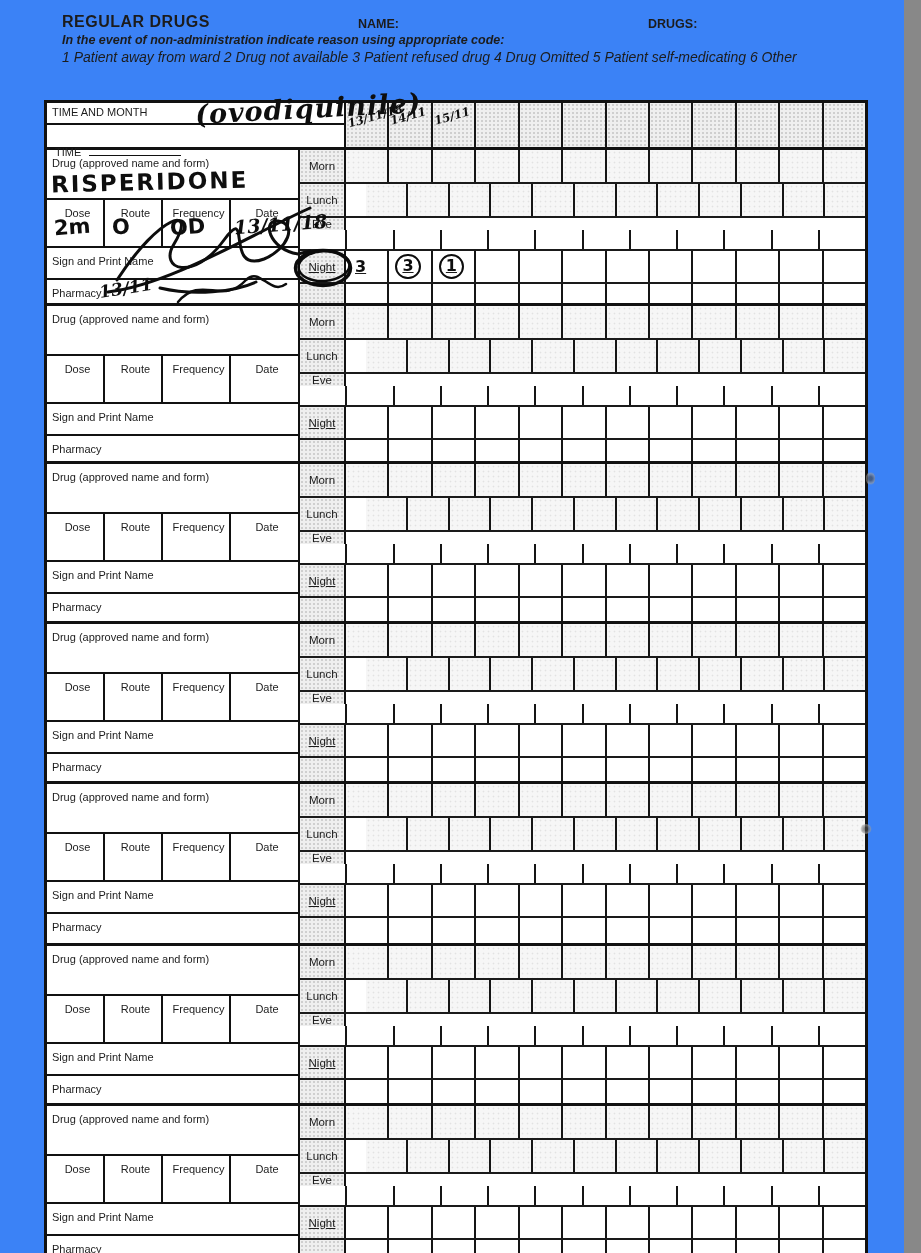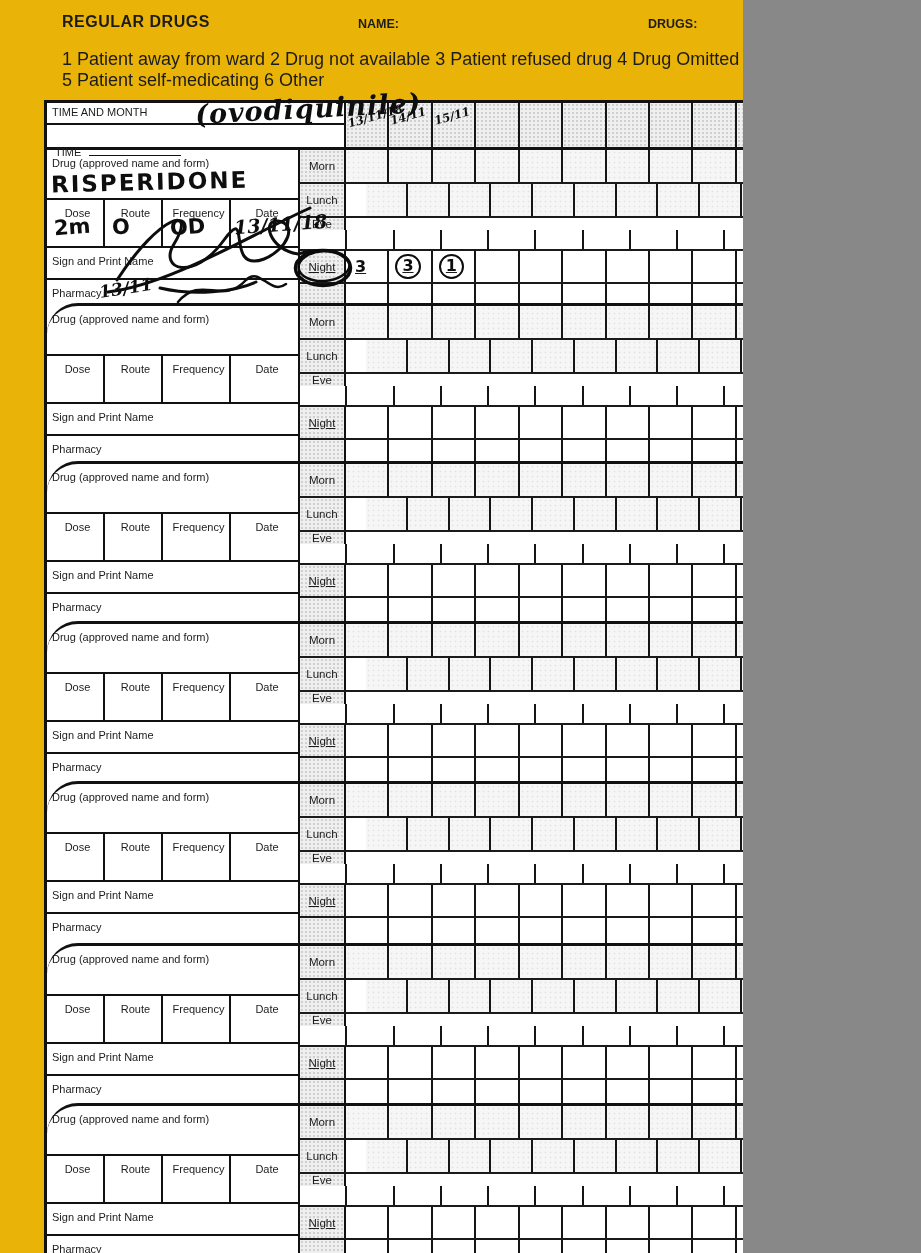--- a/index.html
+++ b/index.html
@@ -1,37 +1,37 @@
 <!DOCTYPE html>
 <html><head>
 <meta charset="utf-8">
 <style>
   html,body{margin:0;padding:0;background:#888;}
-  .page{position:relative;width:743px;height:1253px;background:#eab308;overflow:hidden;
+  .page{position:relative;width:904px;height:1253px;background:#3b82f6;overflow:hidden;
         font-family:"Liberation Sans", sans-serif;color:#1c1c1c;}
   
   .hd-title{position:absolute;left:62px;top:13px;font-size:16px;font-weight:bold;letter-spacing:.5px;}
   .hd-name{position:absolute;left:358px;top:17px;font-size:12.5px;font-weight:bold;}
   .hd-ward{position:absolute;left:648px;top:17px;font-size:12.5px;font-weight:bold;}
   .hd-instr{position:absolute;left:62px;top:33px;font-size:12.5px;font-weight:bold;font-style:italic;}
-  .hd-codes{position:absolute;left:62px;top:49px;font-size:18px;}
+  .hd-codes{position:absolute;left:62px;top:49px;font-size:14px;font-style:italic;}
   
   .chart{position:absolute;left:44px;top:100px;width:824px;border:3px solid #111;box-sizing:border-box;background:#fff;}
   .hdr{display:flex;height:47px;border-bottom:3px solid #111;box-sizing:border-box;}
   .hdr-left{width:299px;border-right:2px solid #111;box-sizing:border-box;position:relative;flex:none;}
   .dm-row{height:22px;border-bottom:2px solid #111;box-sizing:border-box;padding:3px 0 0 5px;font-size:11px;}
   .tm-row{height:20px;padding:4px 0 0 8px;font-size:11px;margin-top:16px;}
   .tm-line{display:inline-block;width:92px;border-bottom:1.5px solid #111;margin-left:8px;vertical-align:baseline;height:10px;}
   .hdr-dates{flex:1;display:flex;}
   .dcell{flex:1 0 0;border-right:2px solid #151515;box-sizing:border-box;position:relative;overflow:visible;}
   .dcell:last-child{border-right:none;}
   .stipple{background-color:#efefef;background-image:radial-gradient(circle,#cfcfcf .8px,transparent 1.1px);background-size:4px 4px;}
   .stipple-light{background-color:#f6f6f6;background-image:radial-gradient(circle,#e2e2e2 .8px,transparent 1.1px);background-size:5px 5px;}
   
-  .block{display:flex;border-top:3px solid #111;box-sizing:border-box;border-radius:31px;}
+  .block{display:flex;border-top:3px solid #111;box-sizing:border-box;}
   .block .left{width:253px;border-right:2px solid #111;box-sizing:border-box;display:flex;flex-direction:column;flex:none;}
   .cell{box-sizing:border-box;position:relative;}
   .lbl{font-size:11px;}
   .drug-cell{height:50px;border-bottom:2px solid #111;padding:3px 0 0 5px;}
   .dose-row{height:48px;border-bottom:2px solid #111;display:flex;box-sizing:border-box;text-align:center;}
   .dose-row .cell{border-right:2px solid #111;padding:3px 0 0 5px;}
   .c-dose{width:58px;}.c-route{width:58px;}.c-freq{width:68px;}.c-date{flex:1;border-right:none !important;}
   .sign-cell{height:32px;border-bottom:2px solid #111;padding:3px 0 0 5px;overflow:visible;}
   .pharm-cell{flex:1;padding:3px 0 0 5px;overflow:visible;}
   .block .right{flex:1;display:flex;flex-direction:column;}
@@ -65,20 +65,21 @@
   .sm2{left:860px;top:824px;width:12px;height:10px;}
 </style>
 </head>
 <body>
 
 <div class="page">
 
   <div class="hd-title">REGULAR DRUGS</div>
   <div class="hd-name">NAME:</div>
   <div class="hd-ward">DRUGS:</div>
+  <div class="hd-instr">In the event of non-administration indicate reason using appropriate code:</div>
   <div class="hd-codes">1 Patient away from ward 2 Drug not available 3 Patient refused drug 4 Drug Omitted 5 Patient self-medicating 6 Other</div>
 
   <div class="chart">
     <div class="time-anno hw">(ovodiquinile)</div>
     <div class="hdr">
       <div class="hdr-left">
         <div class="dm-row">TIME AND MONTH</div>
         <div class="tm-row">
           <span>TIME</span><span class="tm-line"></span>
         </div>

